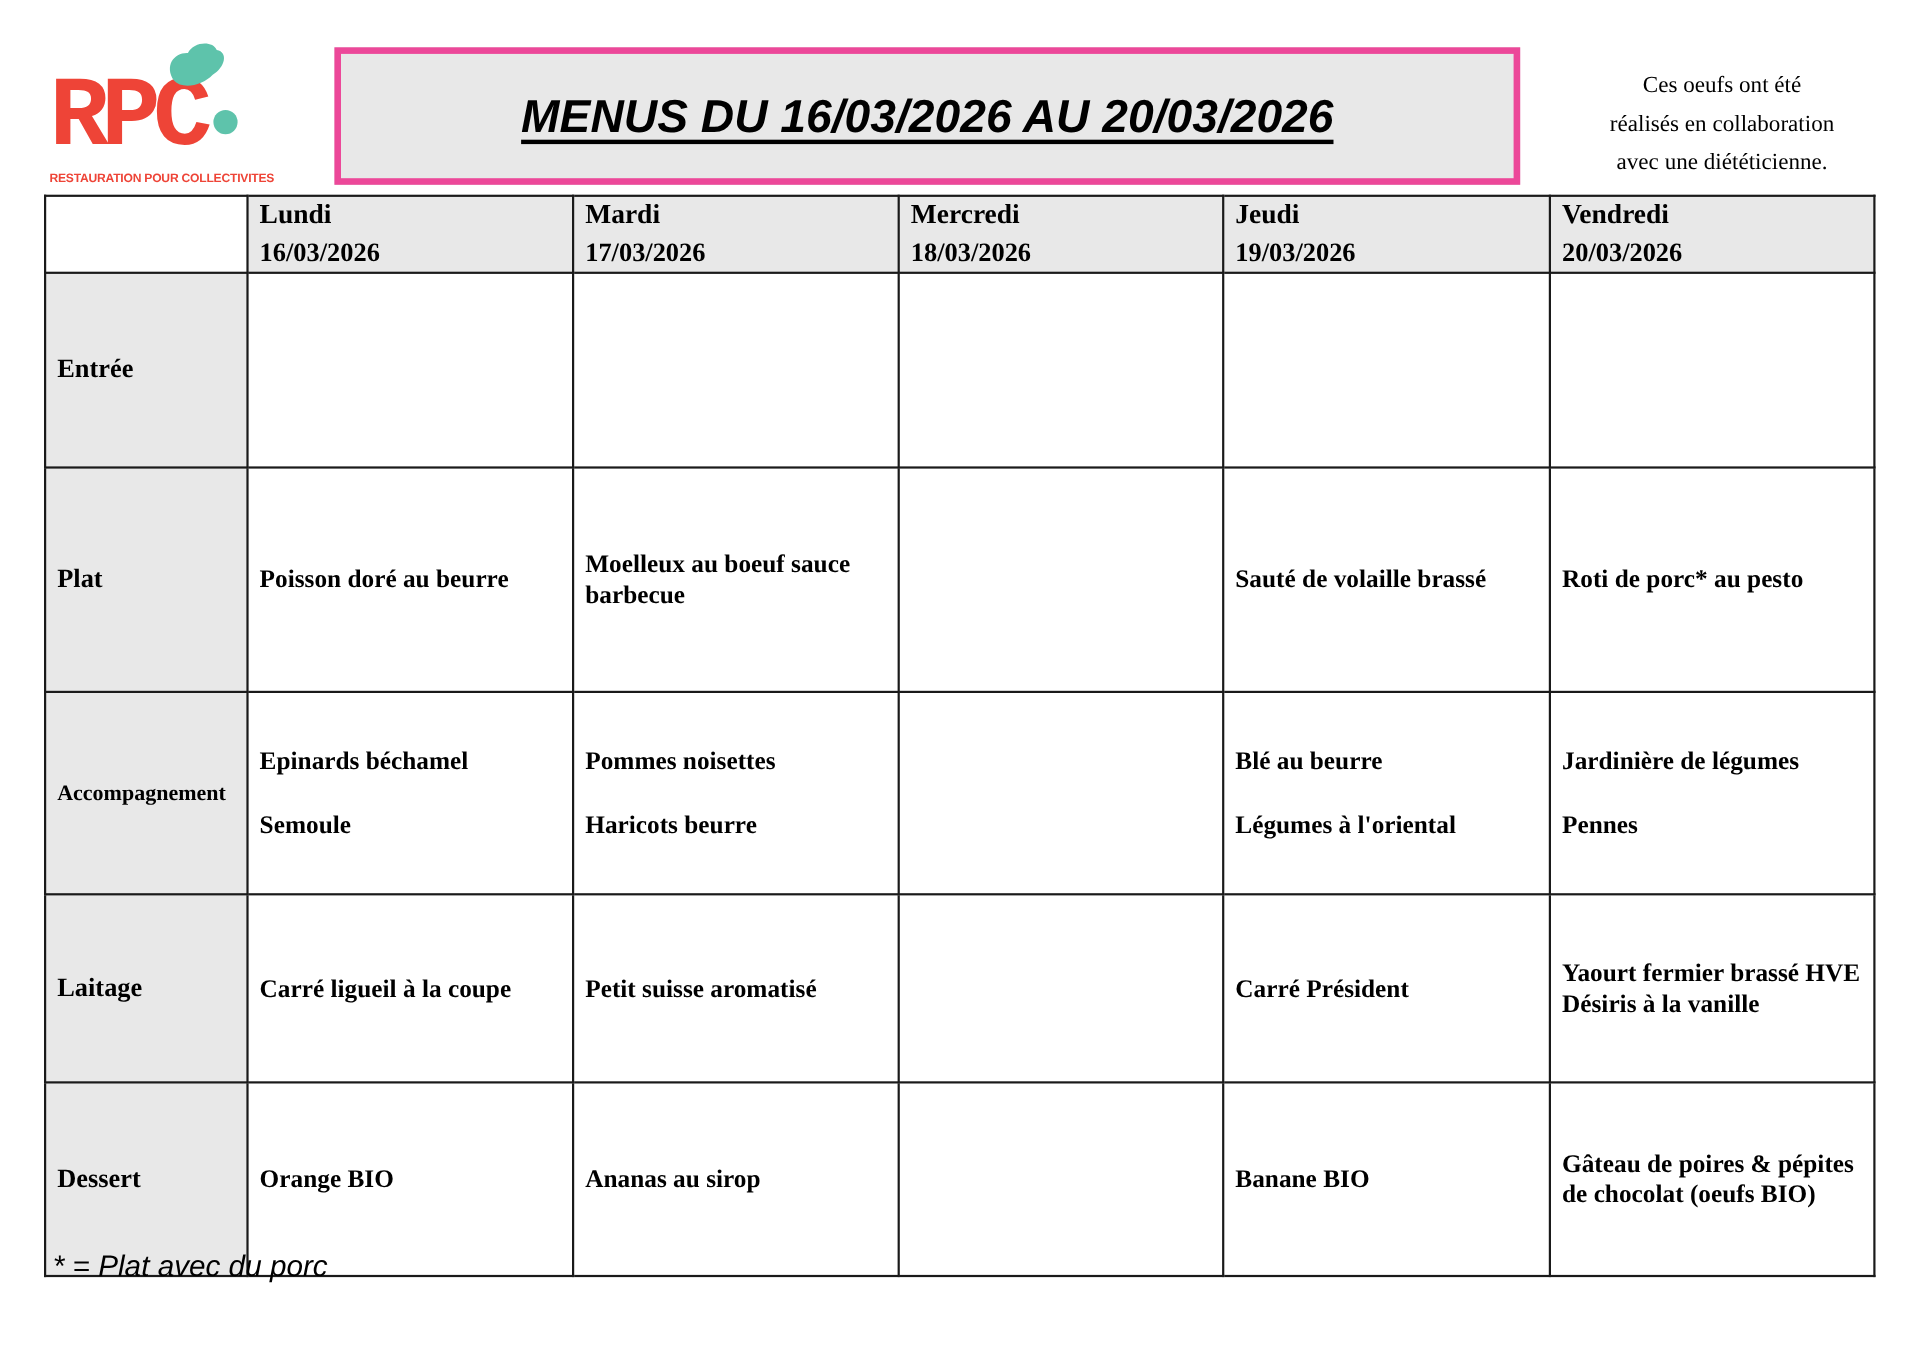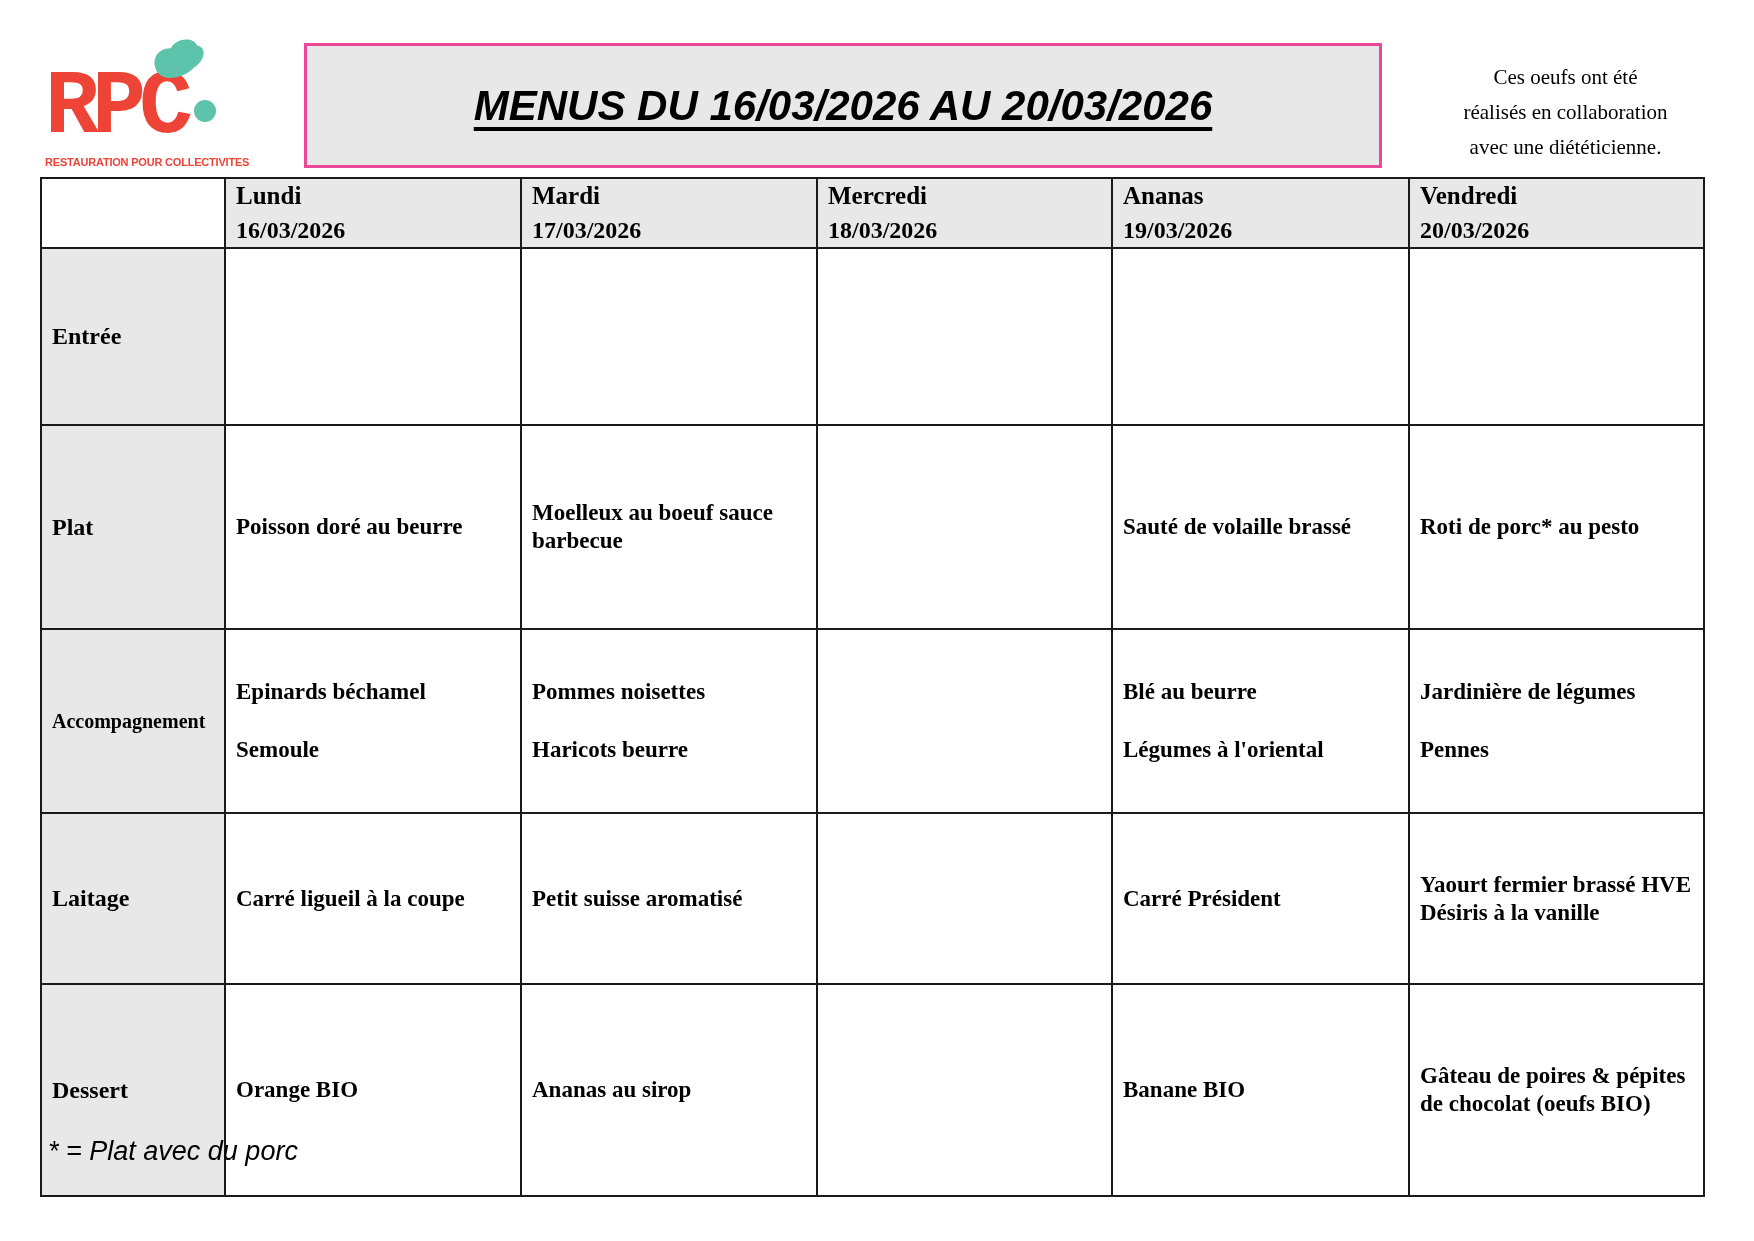--- a/index.html
+++ b/index.html
@@ -31,21 +31,21 @@
   .logo-tagline{
     font-family:"Liberation Sans", sans-serif;
     font-weight:bold;font-size:11px;letter-spacing:-0.2px;
     color:var(--brand-red);margin-top:7px;white-space:nowrap;
   }
 
   
   .title-box{
     position:absolute;left:304px;top:43px;width:1078px;height:125px;
     background:var(--header-gray);
-    border:3px solid #ec4899;
+    border:6px solid #ec4899;
     box-sizing:border-box;
     display:flex;align-items:center;justify-content:center;
   }
   .title-box h1{
     margin:0;
     font-family:"Liberation Sans", sans-serif;
     font-size:42px;font-weight:bold;font-style:italic;
     text-decoration:underline;
     text-decoration-thickness:4px;
     text-underline-offset:7px;
@@ -70,21 +70,21 @@
     padding:0 10px;
     text-align:left;vertical-align:middle;
     font-weight:bold;
     box-sizing:border-box;
   }
   tr.day-row{height:70px;}
   tr.body-row-0{height:177px;}
   tr.body-row-1{height:204px;}
   tr.body-row-2{height:184px;}
   tr.body-row-3{height:171px;}
-  tr.body-row-4{height:212px;padding-left:16px;}
+  tr.body-row-4{height:176px;padding-left:16px;}
 
   th.corner{background:#ffffff;}
   th.day{
     background:var(--header-gray);
     font-size:25px;line-height:34px;
   }
   th.day .day-date{font-size:24px;}
   th.row-label{
     background:var(--header-gray);
     font-size:24px;
@@ -148,21 +148,21 @@
         </th>
         <th class="day">
           <div class="day-name">Mardi</div>
           <div class="day-date">17/03/2026</div>
         </th>
         <th class="day">
           <div class="day-name">Mercredi</div>
           <div class="day-date">18/03/2026</div>
         </th>
         <th class="day">
-          <div class="day-name">Ananas</div>
+          <div class="day-name">Jeudi</div>
           <div class="day-date">19/03/2026</div>
         </th>
         <th class="day">
           <div class="day-name">Vendredi</div>
           <div class="day-date">20/03/2026</div>
         </th>
       </tr>
     </thead>
     <tbody>
       <tr class="body-row-0">

